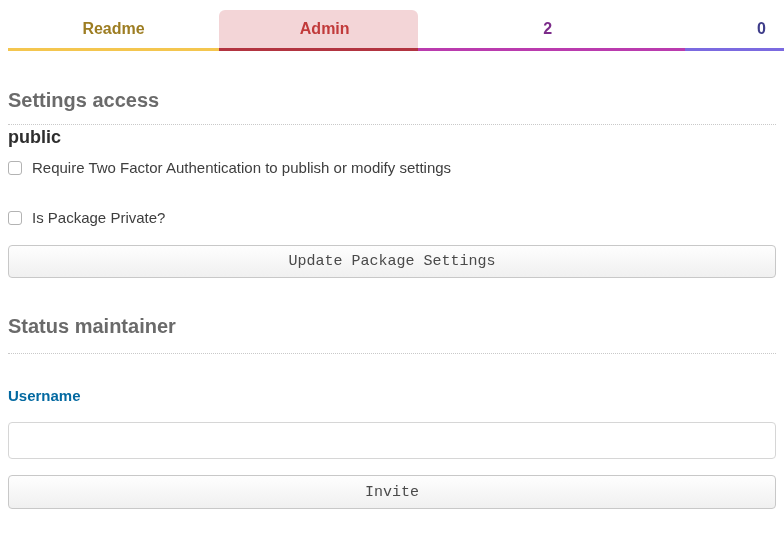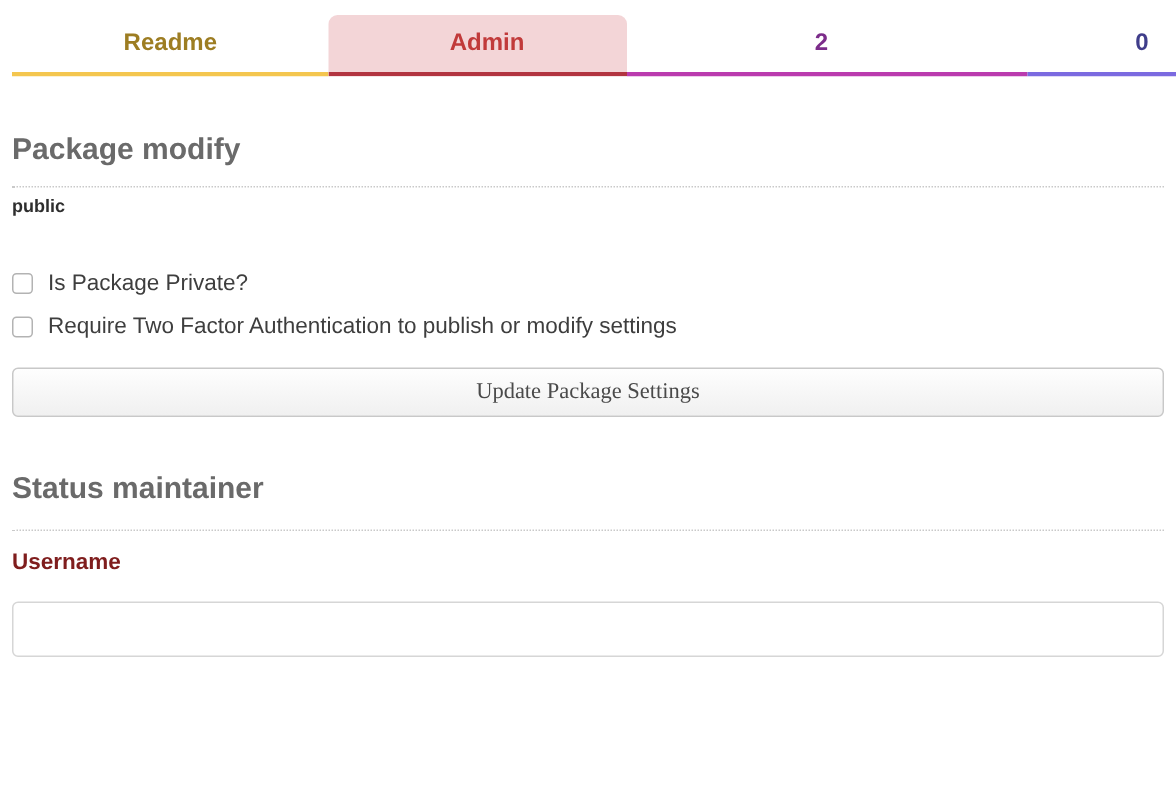--- a/index.html
+++ b/index.html
@@ -63,21 +63,21 @@
   .dotted-2 { margin-top: 15px; }
 
   .status-label {
     margin-top: 18px;
     font-size: 14px;
     line-height: 18px;
     color: #757575;
   }
   .status-value {
     margin-top: 2px;
-    font-size: 12px;
+    font-size: 18px;
     line-height: 20px;
     font-weight: 600;
     color: #2e2e2e;
   }
 
   .checkbox-row {
     display: flex;
     align-items: center;
     gap: 10px;
     font-size: 15px;
@@ -100,36 +100,36 @@
   }
 
   .btn {
     display: block;
     width: 100%;
     height: 33px;
     margin-top: 19px;
     border: 1px solid #c8c8c8;
     border-radius: 4px;
     background: linear-gradient(#fefefe, #f0f0f0);
-    font-family: Liberation Serif, serif;
+    font-family: Liberation Mono, monospace;
     font-size: 15px;
     color: #4a4a4a;
     cursor: pointer;
   }
   .btn-invite {
     margin-top: 16px;
     height: 34px;
   }
 
   .username-label {
-    margin-top: 12px;
+    margin-top: 33px;
     font-size: 15px;
     line-height: 18px;
     font-weight: 700;
-    color: #7f1d1d;
+    color: #0369a1;
   }
   .text-input {
     margin-top: 17px;
     width: 100%;
     height: 37px;
     border: 1px solid #d6d6d6;
     border-radius: 4px;
     padding: 0 10px;
     font-family: inherit;
     font-size: 15px;
@@ -152,37 +152,38 @@
       <span class="tab-count">2</span>
     </div>
     <div class="tab tab-last" style="color: rgb(63, 61, 138); border-bottom-color: rgb(123, 106, 224);">
       <span>0</span>
     </div>
   </div>
 </div>
 
 <div class="content">
 
-  <h2 class="h-package">Package modify</h2>
+  <h2 class="h-package">Settings access</h2>
   <div class="dotted dotted-1"></div>
 
   <div class="status-value">public</div>
 
+  <label class="checkbox-row cb-row-2">
+    <input type="checkbox" class="cb" style="">
+    <span>Require Two Factor Authentication to publish or modify settings</span>
+  </label>
+
   <label class="checkbox-row cb-row-1">
     <input type="checkbox" class="cb" style="">
     <span>Is Package Private?</span>
-  </label>
-
-  <label class="checkbox-row cb-row-2">
-    <input type="checkbox" class="cb" style="">
-    <span>Require Two Factor Authentication to publish or modify settings</span>
   </label>
 
   <button class="btn">Update Package Settings</button>
 
   <h2 class="h-invite">Status maintainer</h2>
   <div class="dotted dotted-2"></div>
 
   <div class="username-label">Username</div>
   <input type="text" class="text-input" value="" style="">
 
+  <button class="btn btn-invite">Invite</button>
 
 </div>
 
 </body></html>

